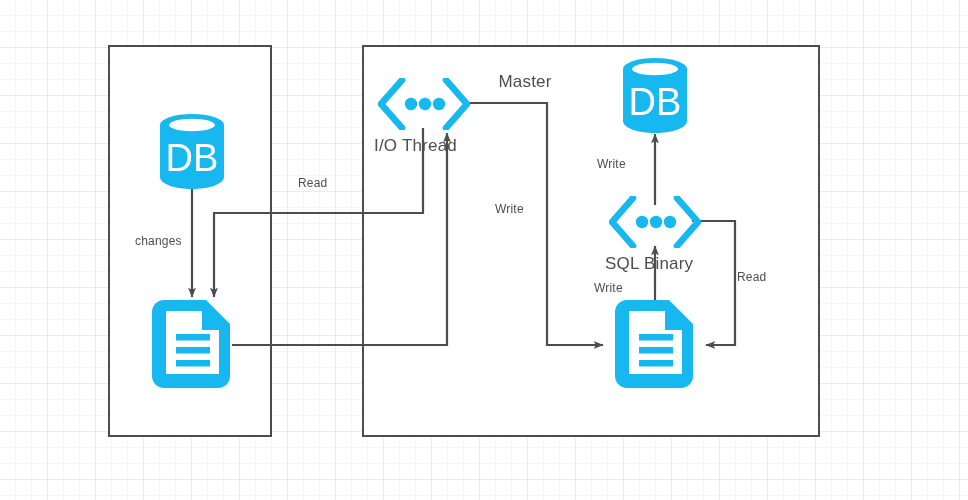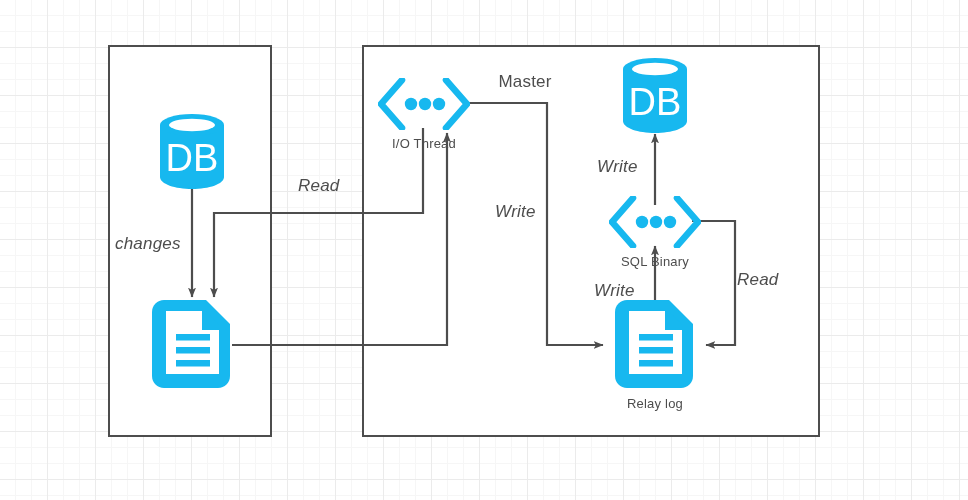--- a/index.html
+++ b/index.html
@@ -31,34 +31,33 @@
   .box-title {
     position: absolute;
     font-size: 17px;
     color: #4d4d4d;
     white-space: nowrap;
     text-align: center;
     letter-spacing: 0.2px;
   }
   .node-label {
     position: absolute;
-    font-size: 13px;
+    font-size: 17px;
     color: #4d4d4d;
     white-space: nowrap;
-    text-align: center;
+    text-align: left;
     letter-spacing: 0.2px;
   }
   .edge-label {
     position: absolute;
-    font-size: 17px;
+    font-size: 12px;
     color: #4d4d4d;
     white-space: nowrap;
     background: transparent;
     letter-spacing: 0.2px;
-    font-style: italic;
   }
   .svg-layer {
     position: absolute;
     left: 0; top: 0;
     width: 968px;
     height: 500px;
     overflow: visible;
   }
   .icon-wrap { position: absolute; }
   .db-text {
@@ -168,22 +167,21 @@
       <rect x="24" y="36" width="34" height="6.5" fill="#17b8ef"></rect>
       <rect x="24" y="49" width="34" height="6.5" fill="#17b8ef"></rect>
       <rect x="24" y="62" width="34" height="6.5" fill="#17b8ef"></rect>
     </svg>
   </div>
 
   <div class="box-title" style="left:478px; top:72px; width:94px;">Master</div>
 
   <div class="node-label" style="left:374px; top:136px; width:100px;">I/O Thread</div>
   <div class="node-label" style="left:605px; top:254px; width:100px;">SQL Binary</div>
-  <div class="node-label" style="left:585px; top:396px; width:140px;">Relay log</div>
 
-  <div class="edge-label" style="left:115px; top:234px;">changes</div>
+  <div class="edge-label" style="left:135px; top:234px;">changes</div>
   <div class="edge-label" style="left:298px; top:176px;">Read</div>
   <div class="edge-label" style="left:495px; top:202px;">Write</div>
   <div class="edge-label" style="left:597px; top:157px;">Write</div>
   <div class="edge-label" style="left:594px; top:281px;">Write</div>
   <div class="edge-label" style="left:737px; top:270px;">Read</div>
 
 </div>
 
 </body></html>

